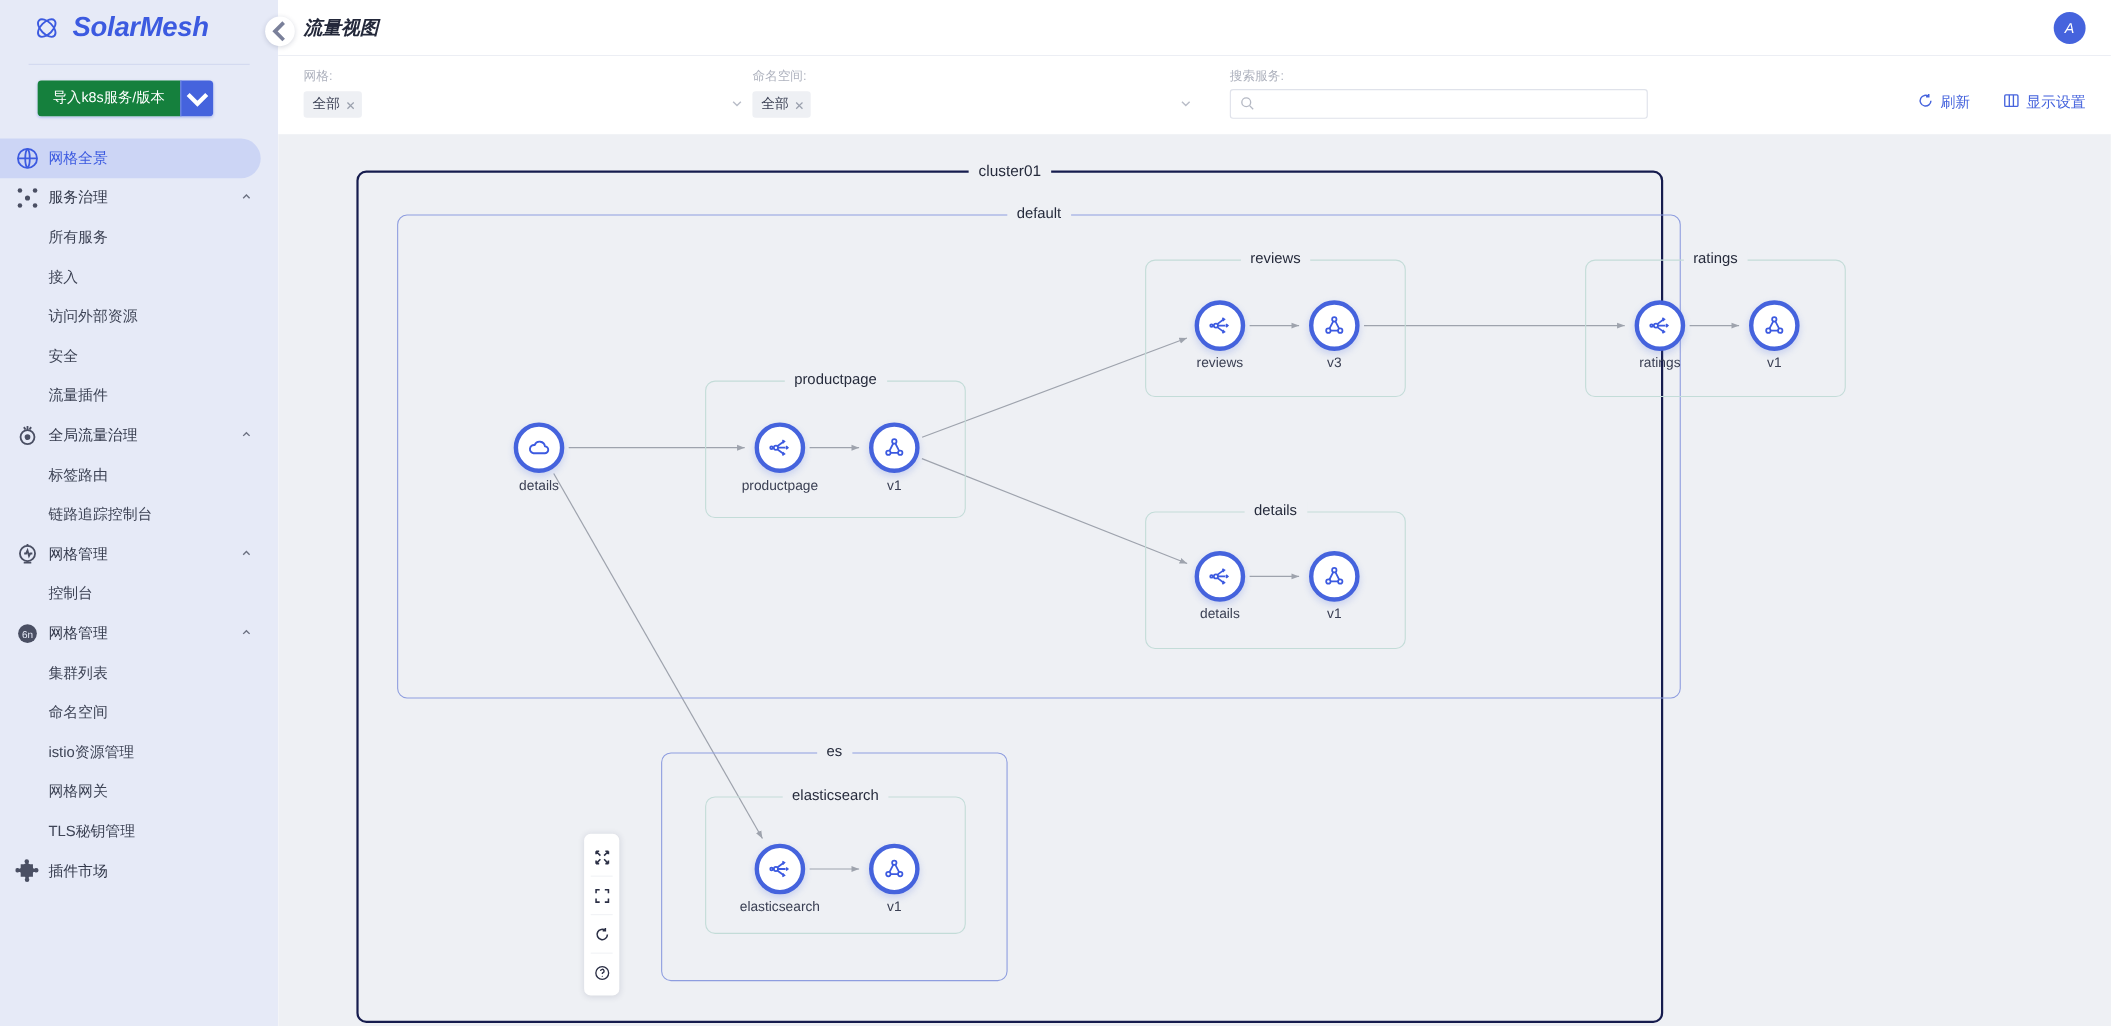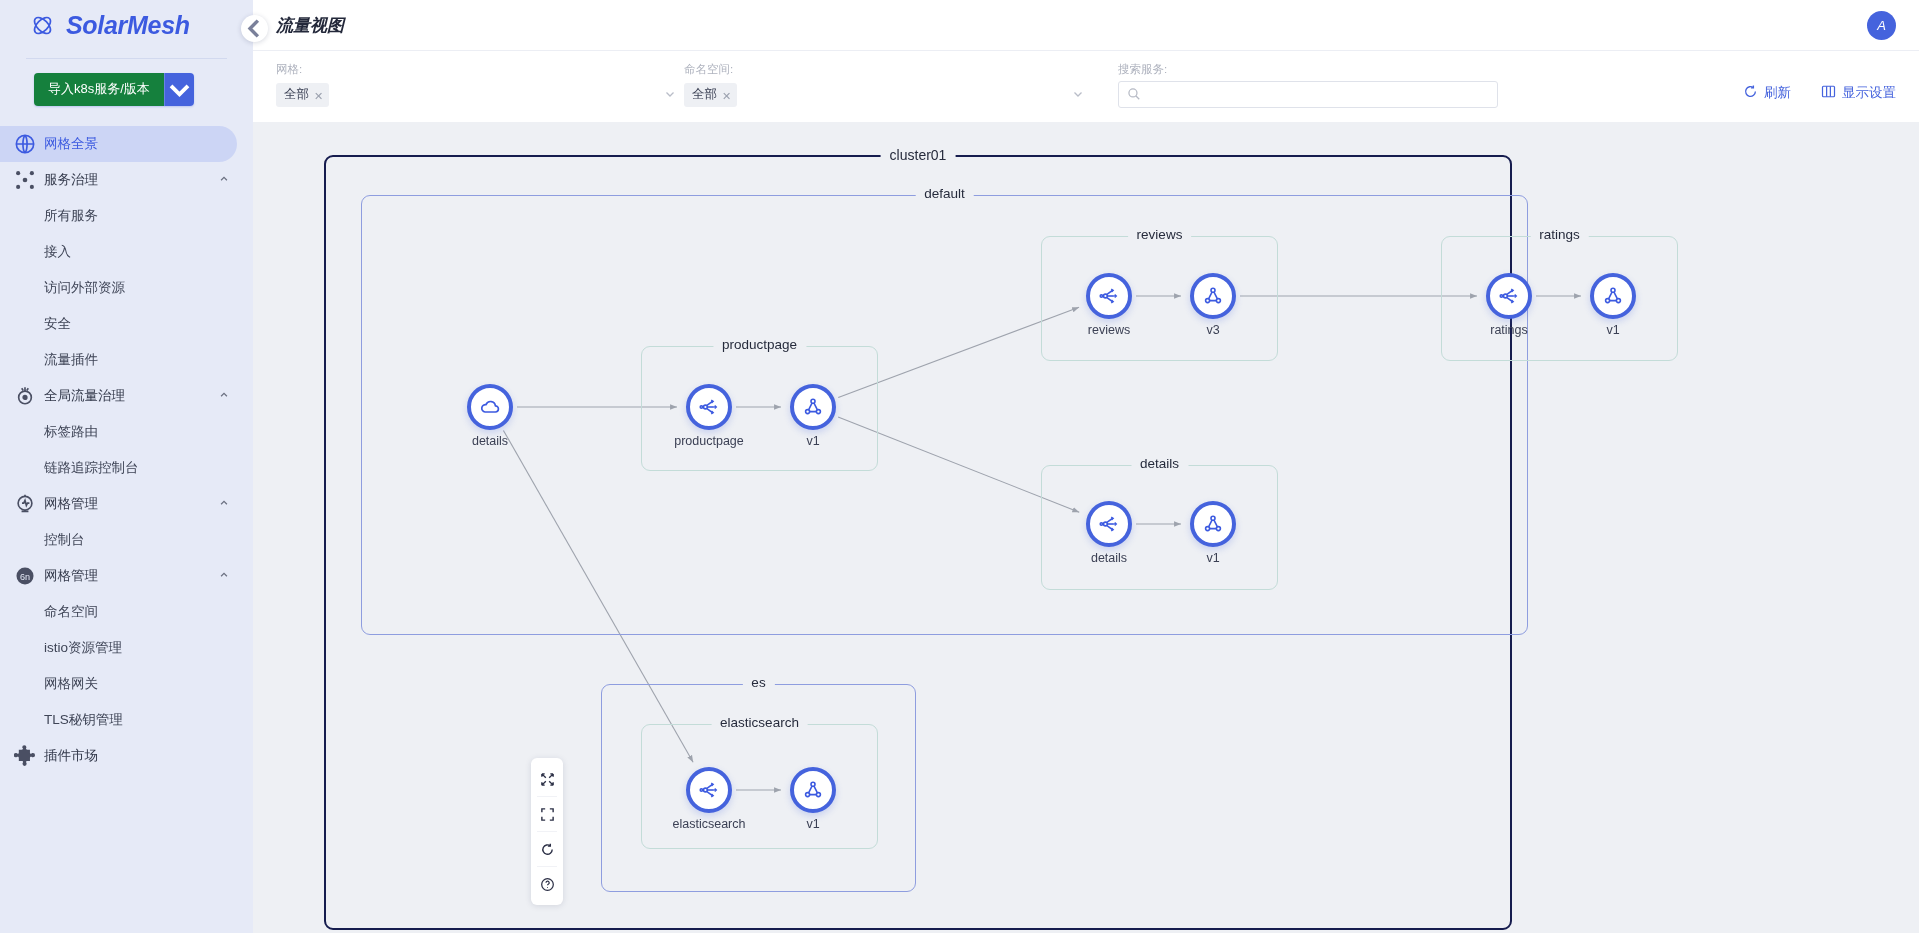--- a/index.html
+++ b/index.html
@@ -413,20 +413,23 @@
           <span class="ico">
             <svg viewBox="0 0 16 16" fill="currentColor">
               <circle cx="8" cy="8" r="6.2"></circle>
               <text x="8" y="10.6" font-size="6.6" text-anchor="middle" fill="#e6eaf7" font-family="sans-serif">6n</text>
             </svg>
           </span>
           <span class="txt">网格管理</span>
           <span class="chev"><svg viewBox="0 0 12 12" fill="none" stroke="currentColor" stroke-width="1.5" style="width:10px;height:10px">
               <path d="M2.5 7.5L6 4l3.5 3.5"></path>
             </svg></span>
+        </div>
+        <div class="nav-child">
+          <span>集群列表</span>
         </div>
         <div class="nav-child">
           <span>命名空间</span>
         </div>
         <div class="nav-child">
           <span>istio资源管理</span>
         </div>
         <div class="nav-child">
           <span>网格网关</span>
         </div>

